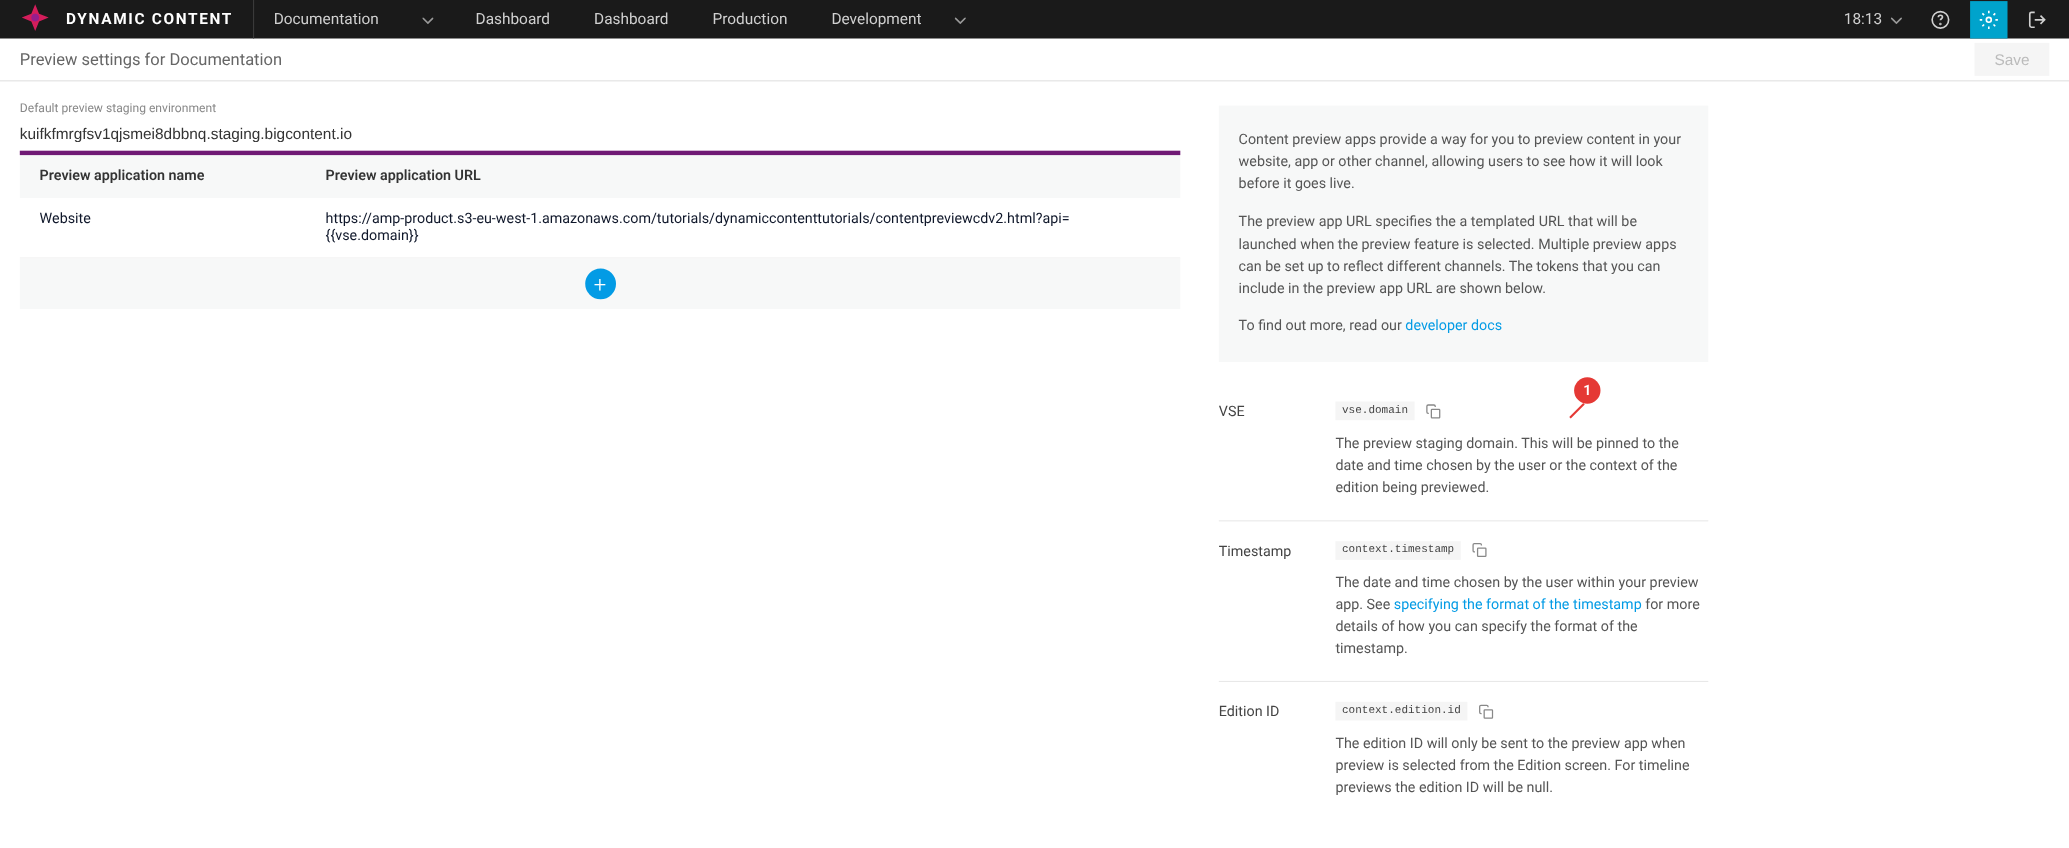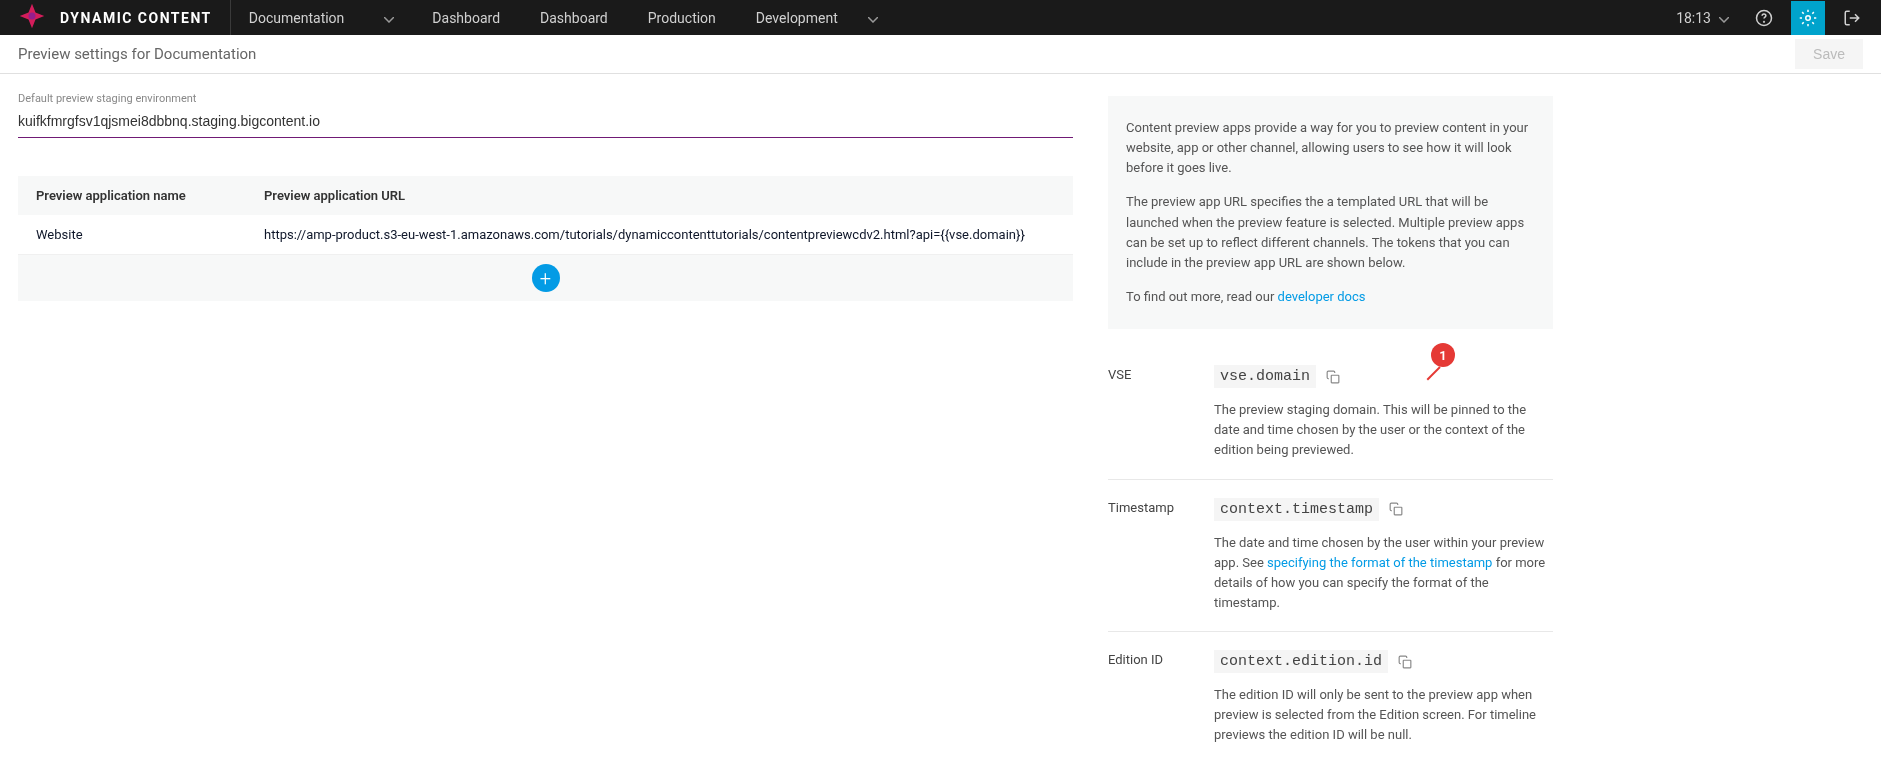--- a/index.html
+++ b/index.html
@@ -50,43 +50,43 @@
       cursor: not-allowed;
       font-size: 14px;
     }
     
     
     .main-wrap { display: flex; padding: 18px; gap: 35px; }
     .left-col { flex: 1; max-width: 1055px; }
     .right-col { width: 445px; padding-top: 4px; }
     
     
-    .env-section { margin-bottom: 38px; }
+    .env-section { }
     .env-label { font-size: 11px; color: #888; margin-bottom: 4px; display: block; }
     .env-input {
       width: 100%;
       border: none;
-      border-bottom: 1px solid #701a75;
+      border-bottom: 4px solid #701a75;
       padding: 4px 0 8px 0;
       font-size: 14px;
       outline: none;
       color: #333;
     }
     
     
     .app-table { width: 100%; }
     .table-header {
       display: flex;
       background: #f7f8f8;
       padding: 12px 18px;
       font-size: 13px;
       font-weight: 600;
       color: #333;
     }
-    .col-name { width: 228px; }
+    .col-name { width: 260px; }
     .col-url { flex: 1; }
     .table-row {
       display: flex;
       padding: 12px 18px;
       font-size: 13px;
       color: #0f172a;
       border-bottom: 1px solid #f0f0f0;
     }
     .add-row {
       display: flex;
@@ -126,21 +126,21 @@
       border-bottom: 1px solid #e8e8e8;
       gap: 18px;
     }
     .token-label { width: 88px; font-size: 13px; color: #444; padding-top: 2px; }
     .token-body { flex: 1; position: relative; }
     .token-code-line { display: flex; align-items: center; gap: 10px; margin-bottom: 12px; }
     .token-code {
       font-family: "Courier New", monospace;
       background: #f5f5f5;
       padding: 3px 6px;
-      font-size: 15px;
+      font-size: 10px;
       color: #444;
     }
     .copy-icon { cursor: pointer; color: #888; display: inline-flex; }
     .token-desc { font-size: 13px; line-height: 1.55; color: #555; }
     .token-desc a { color: #039be5; text-decoration: none; }
     
     .badge {
       position: absolute;
       top: -22px;
       right: 98px;

